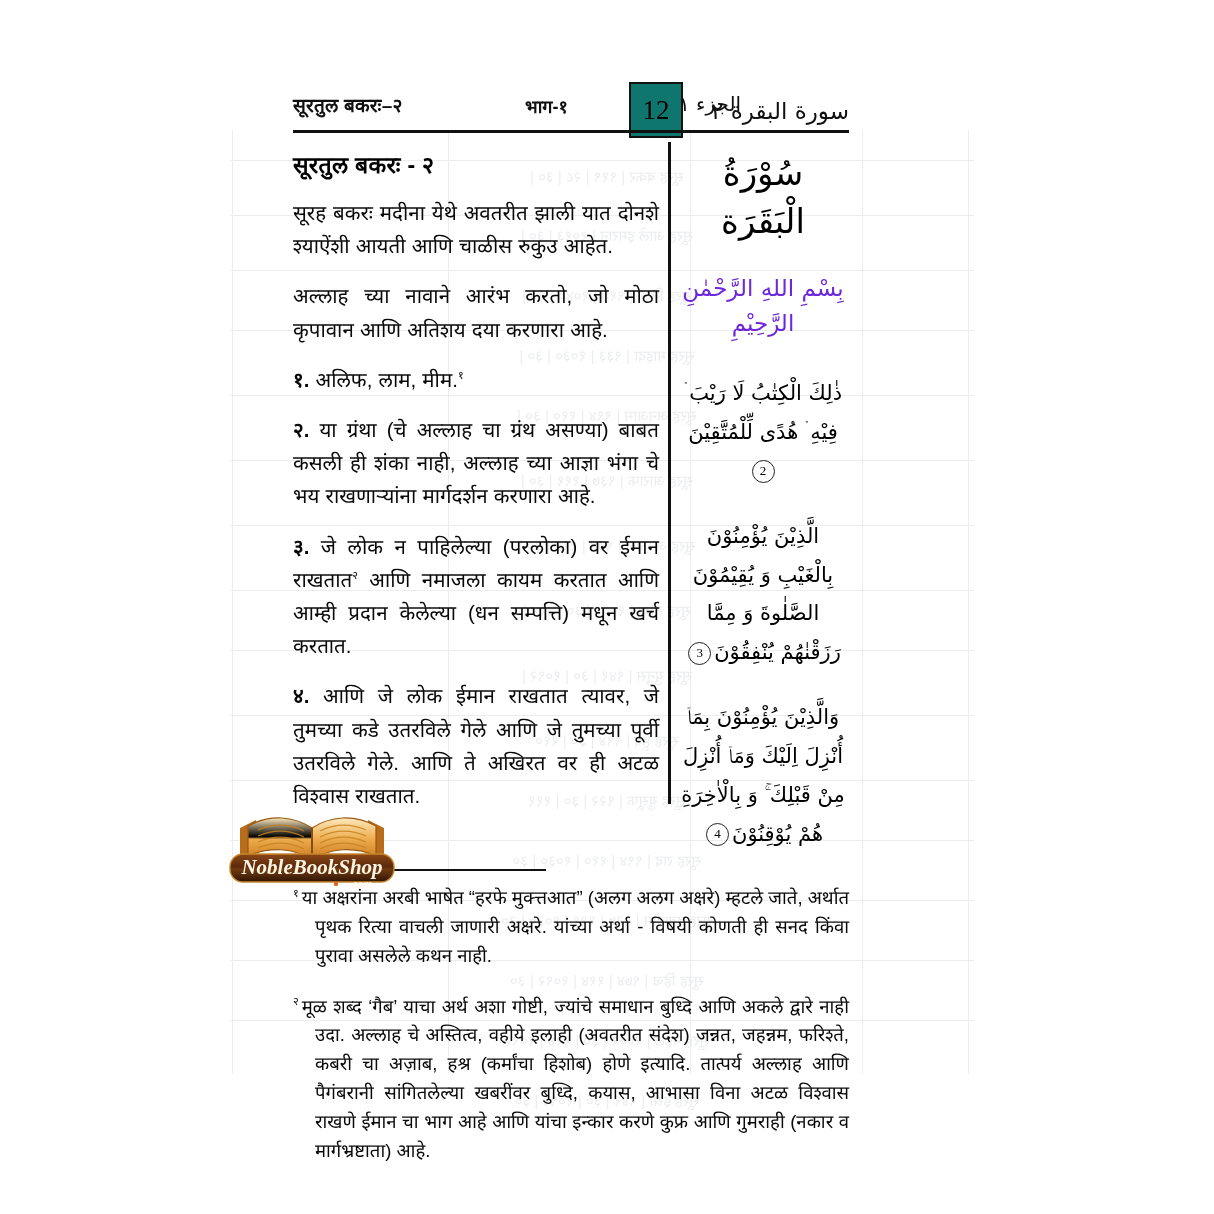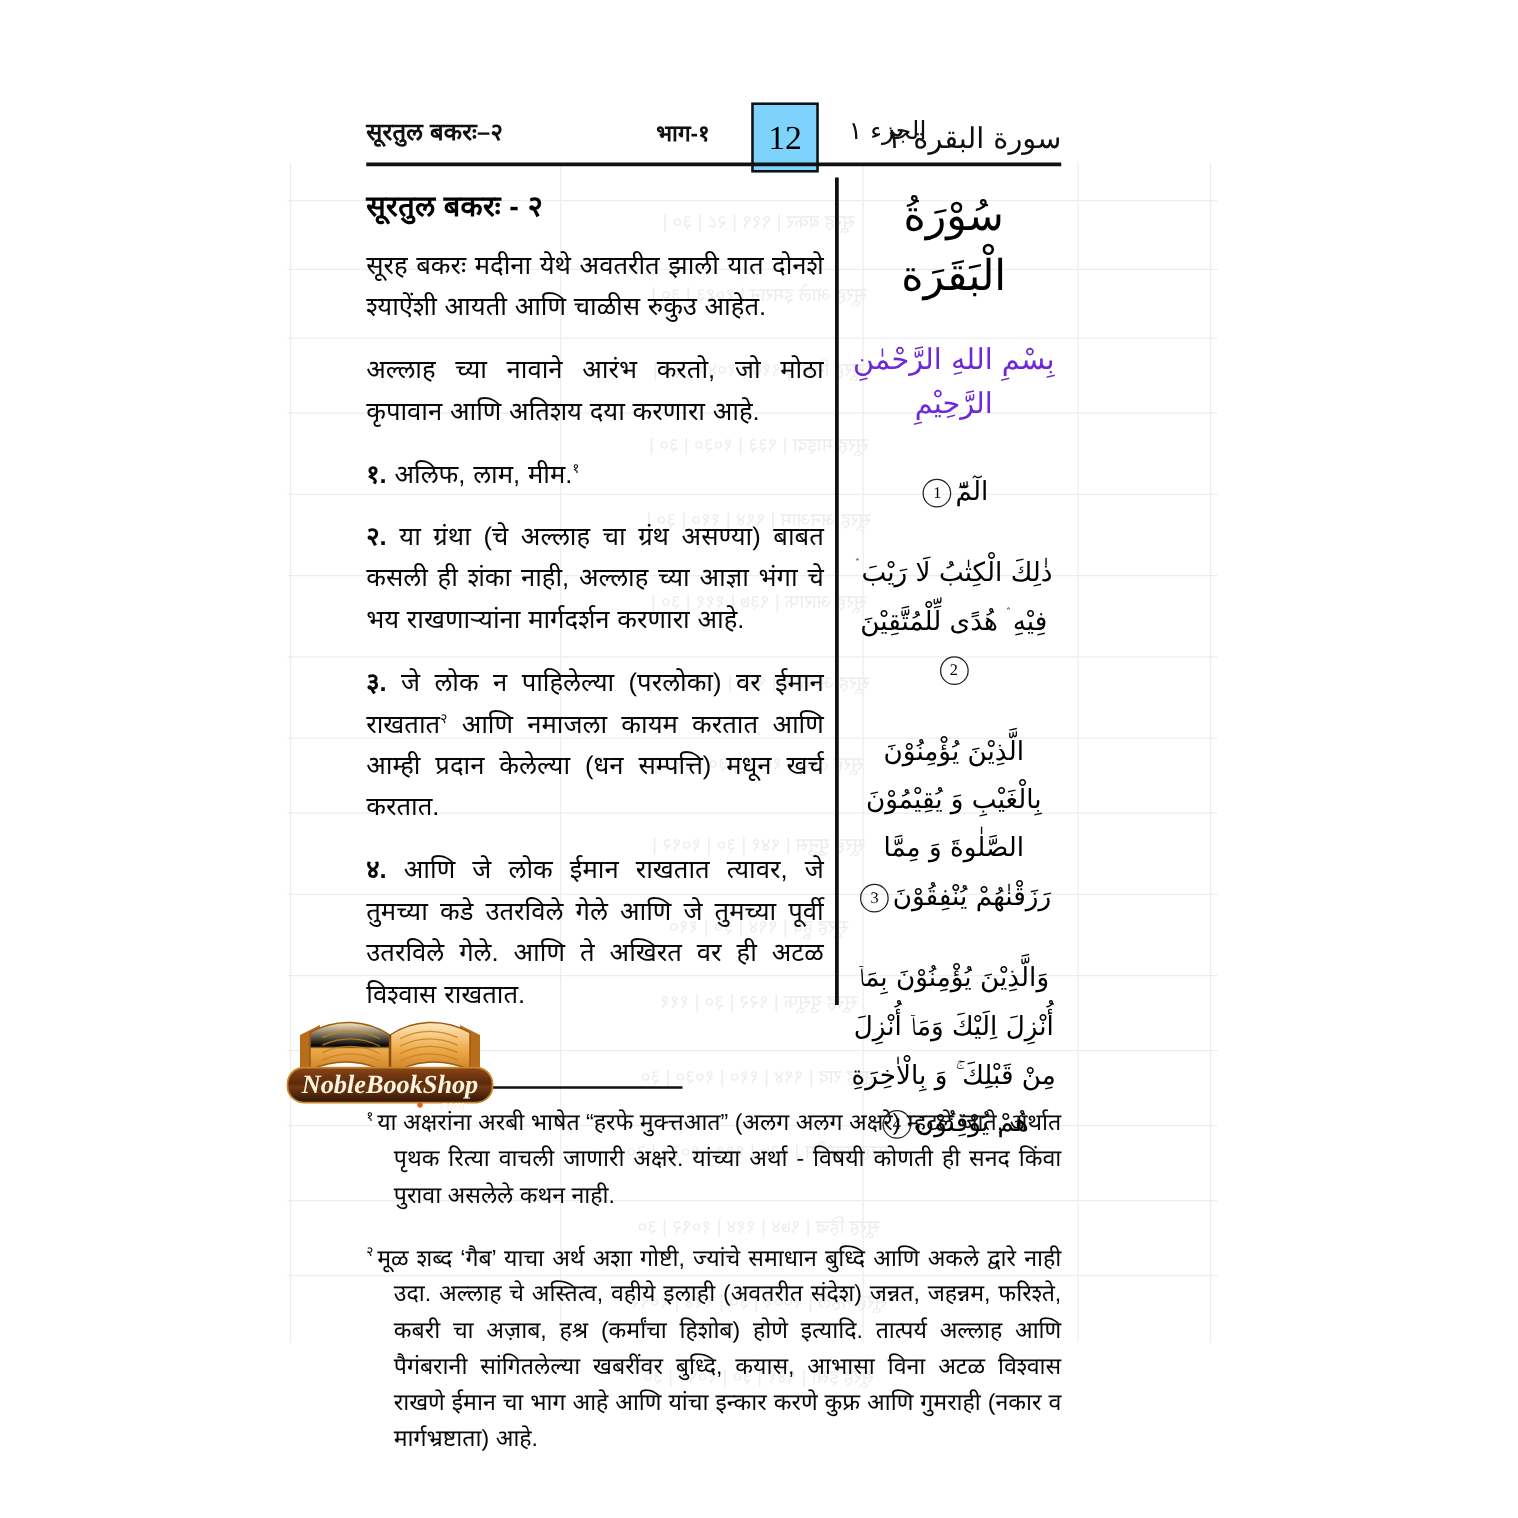--- a/index.html
+++ b/index.html
@@ -84,26 +84,26 @@
     position: absolute;
     left: 232px;
     top: 8px;
     font-family: "Liberation Sans", sans-serif;
     font-size: 18px;
     font-weight: 700;
     color: #101010;
   }
   .pagebox {
     position: absolute;
-    left: 308px;
+    left: 336px;
     top: -4px;
     width: 50px;
     height: 52px;
     border: 2px solid #111;
-    background: #7dd3fc;
+    background: #0f766e;
     display: flex;
     align-items: center;
     justify-content: center;
     font-family: "Liberation Serif", serif;
     font-size: 27px;
     color: #000;
   }
   .hdr-juz {
     position: absolute;
     left: 386px;
@@ -354,23 +354,20 @@
           <b>४.</b>
           <span>आणि जे लोक ईमान राखतात त्यावर, जे तुमच्या कडे उतरविले गेले आणि जे तुमच्या पूर्वी उतरविले गेले. आणि ते अखिरत वर ही अटळ विश्वास राखतात.</span>
         </p>
       </div>
 
       <div class="col-ar">
         <div class="surah-title-ar">سُوْرَةُ الْبَقَرَة</div>
 
         <div class="bismillah">بِسْمِ اللهِ الرَّحْمٰنِ الرَّحِيْمِ</div>
 
-        <div class="ayah-ar">
-          <span>الٓمّٓ</span><span class="ayah-num">1</span>
-        </div>
 
         <div class="ayah-ar">
           <span>ذٰلِكَ الْكِتٰبُ لَا رَيْبَ ۛ فِيْهِ ۛ هُدًى لِّلْمُتَّقِيْنَ</span><span class="ayah-num">2</span>
         </div>
 
         <div class="ayah-ar">
           <span>الَّذِيْنَ يُؤْمِنُوْنَ بِالْغَيْبِ وَ يُقِيْمُوْنَ الصَّلٰوةَ وَ مِمَّا رَزَقْنٰهُمْ يُنْفِقُوْنَ</span><span class="ayah-num">3</span>
         </div>
 
         <div class="ayah-ar">

